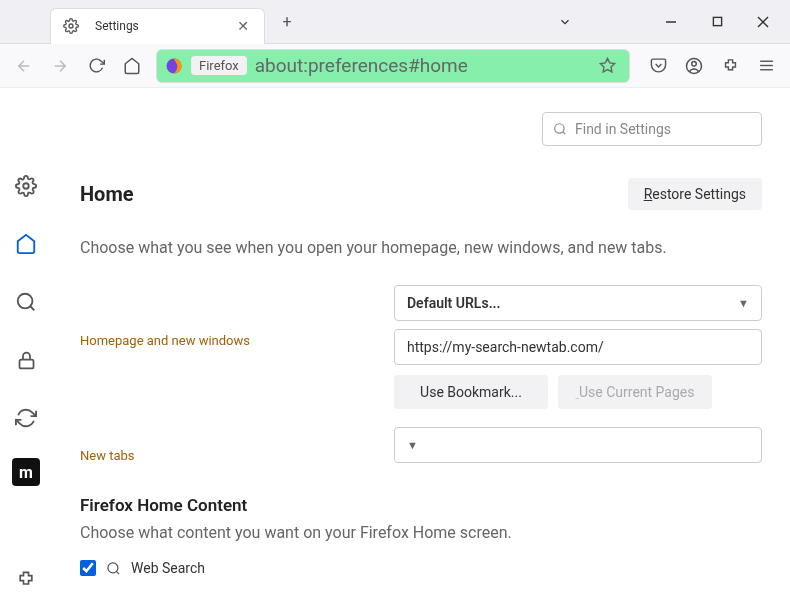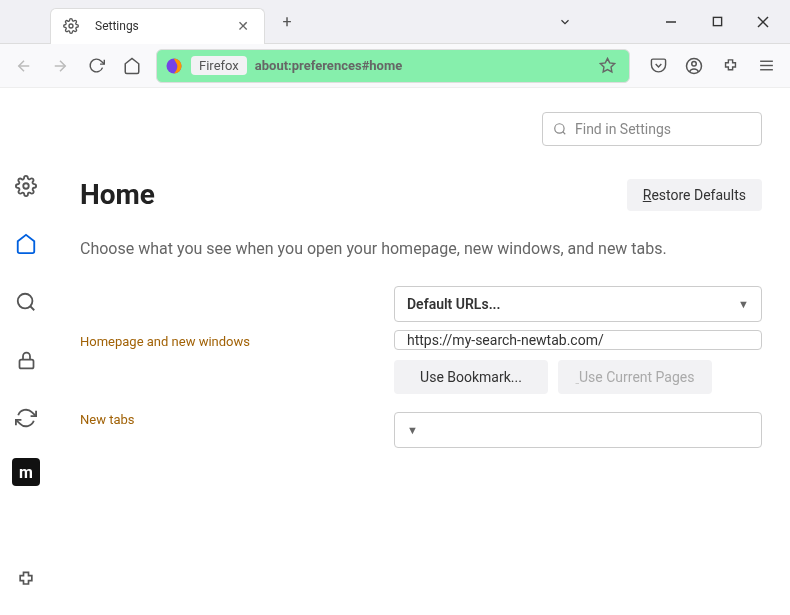--- a/index.html
+++ b/index.html
@@ -12,42 +12,42 @@
 .newtab { width: 28px; height: 28px; margin-left: 8px; display: flex; align-items: center; justify-content: center; color: #555; font-size: 16px; cursor: pointer; }
 .titlebar-right { margin-left: auto; display: flex; align-items: center; gap: 0; }
 .tbbtn { width: 46px; height: 38px; display: flex; align-items: center; justify-content: center; color: #333; cursor: pointer; }
 .tbbtn.list-all { margin-right: 60px; }
 .navbar { height: 44px; display: flex; align-items: center; padding: 0 8px; gap: 4px; background: #f9f9fb; border-bottom: 1px solid #eee; }
 .navbtn { width: 32px; height: 32px; display: flex; align-items: center; justify-content: center; color: #555; border-radius: 4px; }
 .navbtn.disabled { color: #bbb; cursor: default; }
 .urlbar { flex: 1; height: 34px; display: flex; align-items: center; background: #86efac; border: 1px solid #ddd; border-radius: 6px; padding: 0 8px; gap: 8px; margin: 0 4px; }
 .urlbar .fx-logo { width: 18px; height: 18px; }
 .urlbar .fx-label { font-size: 13px; color: #555; background: #f2f2f4; border-radius: 4px; padding: 2px 8px; }
-.urlbar .url-text { font-size: 13px; color: #666; flex: 1; font-weight: bold; }
+.urlbar .url-text { font-size: 19px; color: #666; flex: 1; }
 .star { width: 28px; height: 28px; display: flex; align-items: center; justify-content: center; color: #666; }
 .right-icons { display: flex; gap: 4px; margin-left: 4px; }
 .content { display: flex; height: calc(100% - 88px); }
 .sidebar { width: 52px; display: flex; flex-direction: column; align-items: center; padding-top: 80px; gap: 22px; }
 .sidebar-slot { width: 36px; height: 36px; display: flex; align-items: center; justify-content: center; cursor: pointer; border-radius: 4px; color: #555; }
 .sidebar-slot.active { color: #0060df; }
 .sidebar .spacer { flex: 1; }
 .sidebar-slot.m-icon { width: 28px; height: 28px; background: #111; color: #fff; border-radius: 4px; font-weight: 700; font-size: 16px; }
 .main { flex: 1; padding: 24px 28px 12px 28px; position: relative; overflow: hidden; }
 .find-wrap { display: flex; justify-content: flex-end; margin-bottom: 32px; }
 .find-box { width: 220px; height: 34px; border: 1px solid #ccc; border-radius: 4px; display: flex; align-items: center; padding: 0 10px; gap: 8px; color: #888; font-size: 14px; }
 .header-row { display: flex; align-items: center; justify-content: space-between; margin-bottom: 28px; }
-h1 { font-size: 28px; font-weight: 700; color: #222; }
+h1 { font-size: 20px; font-weight: 700; color: #222; }
 .btn { background: #f2f2f4; border: none; border-radius: 4px; padding: 8px 16px; font-size: 14px; color: #333; cursor: pointer; }
 .section-title { font-size: 17px; font-weight: 600; color: #222; margin-bottom: 8px; }
 .section-desc { font-size: 16px; color: #666; margin-bottom: 28px; }
-.form-row { display: flex; align-items: flex-start; margin-bottom: 10px; gap: 14px; }
+.form-row { display: flex; align-items: flex-end; margin-bottom: 10px; gap: 14px; }
 .form-label { font-size: 13px; color: #a16207; width: 300px; }
 .form-ctrl { flex: 1; }
 .select { width: 100%; height: 36px; border: 1px solid #ccc; border-radius: 4px; background: #fff; display: flex; align-items: center; justify-content: space-between; padding: 0 12px; font-size: 14px; color: #333; cursor: pointer; font-weight: 600; }
-.text-input { width: 100%; height: 20px; border: 1px solid #ccc; border-radius: 4px; padding: 0 12px; font-size: 14px; color: #333; }
+.text-input { width: 100%; height: 36px; border: 1px solid #ccc; border-radius: 4px; padding: 0 12px; font-size: 14px; color: #333; }
 .button-row { display: flex; gap: 10px; margin-bottom: 18px; margin-left: 314px; }
 .btn-secondary { background: #f2f2f4; border: none; border-radius: 4px; padding: 9px 16px; font-size: 14px; color: #333; cursor: pointer; width: 154px; text-align: center; white-space: nowrap; overflow: hidden; text-overflow: ellipsis; }
 .btn-secondary.disabled { color: #aaa; cursor: default; }
 .section2 { margin-top: 32px; }
 .checkbox-row { display: flex; align-items: center; gap: 10px; font-size: 14px; color: #333; }
 .chk { width: 16px; height: 16px; accent-color: #0060df; }
 .underline-first::first-letter { text-decoration: underline; }
 .chevron { font-size: 11px; color: #666; }
 svg { display: block; }
 </style>
@@ -207,21 +207,21 @@
         <svg width="14" height="14" viewBox="0 0 24 24" fill="none" stroke="currentColor" stroke-width="2">
             <circle cx="11" cy="11" r="8"></circle>
             <line x1="21" y1="21" x2="16.65" y2="16.65"></line>
           </svg>
         <span>Find in Settings</span>
       </div>
     </div>
 
     <div class="header-row">
       <h1>Home</h1>
-      <button class="btn underline-first">Restore Defaults</button>
+      <button class="btn underline-first">Restore Settings</button>
     </div>
 
     <div class="section-desc">Choose what you see when you open your homepage, new windows, and new tabs.</div>
 
     <div class="form-row" style="align-items:flex-start;">
       <div class="form-label" style="padding-top:48px;">Homepage and new windows</div>
       <div class="form-ctrl">
         <div class="select">
           <span>Default URLs...</span>
           <span class="chevron">▼</span>
@@ -237,14 +237,26 @@
 
     <div class="form-row">
       <div class="form-label">New tabs</div>
       <div class="form-ctrl">
         <div class="select">
           <span class="chevron">▼</span>
         </div>
       </div>
     </div>
 
+    <div class="section2">
+      <div class="section-title">Firefox Home Content</div>
+      <div class="section-desc" style="margin-bottom:18px;">Choose what content you want on your Firefox Home screen.</div>
+      <label class="checkbox-row">
+        <input type="checkbox" class="chk" checked="" style="">
+        <svg width="15" height="15" viewBox="0 0 24 24" fill="none" stroke="#555" stroke-width="2">
+            <circle cx="11" cy="11" r="8"></circle>
+            <line x1="21" y1="21" x2="16.65" y2="16.65"></line>
+          </svg>
+        <span>Web Search</span>
+      </label>
+    </div>
   </div>
 </div>
 
 </body></html>

